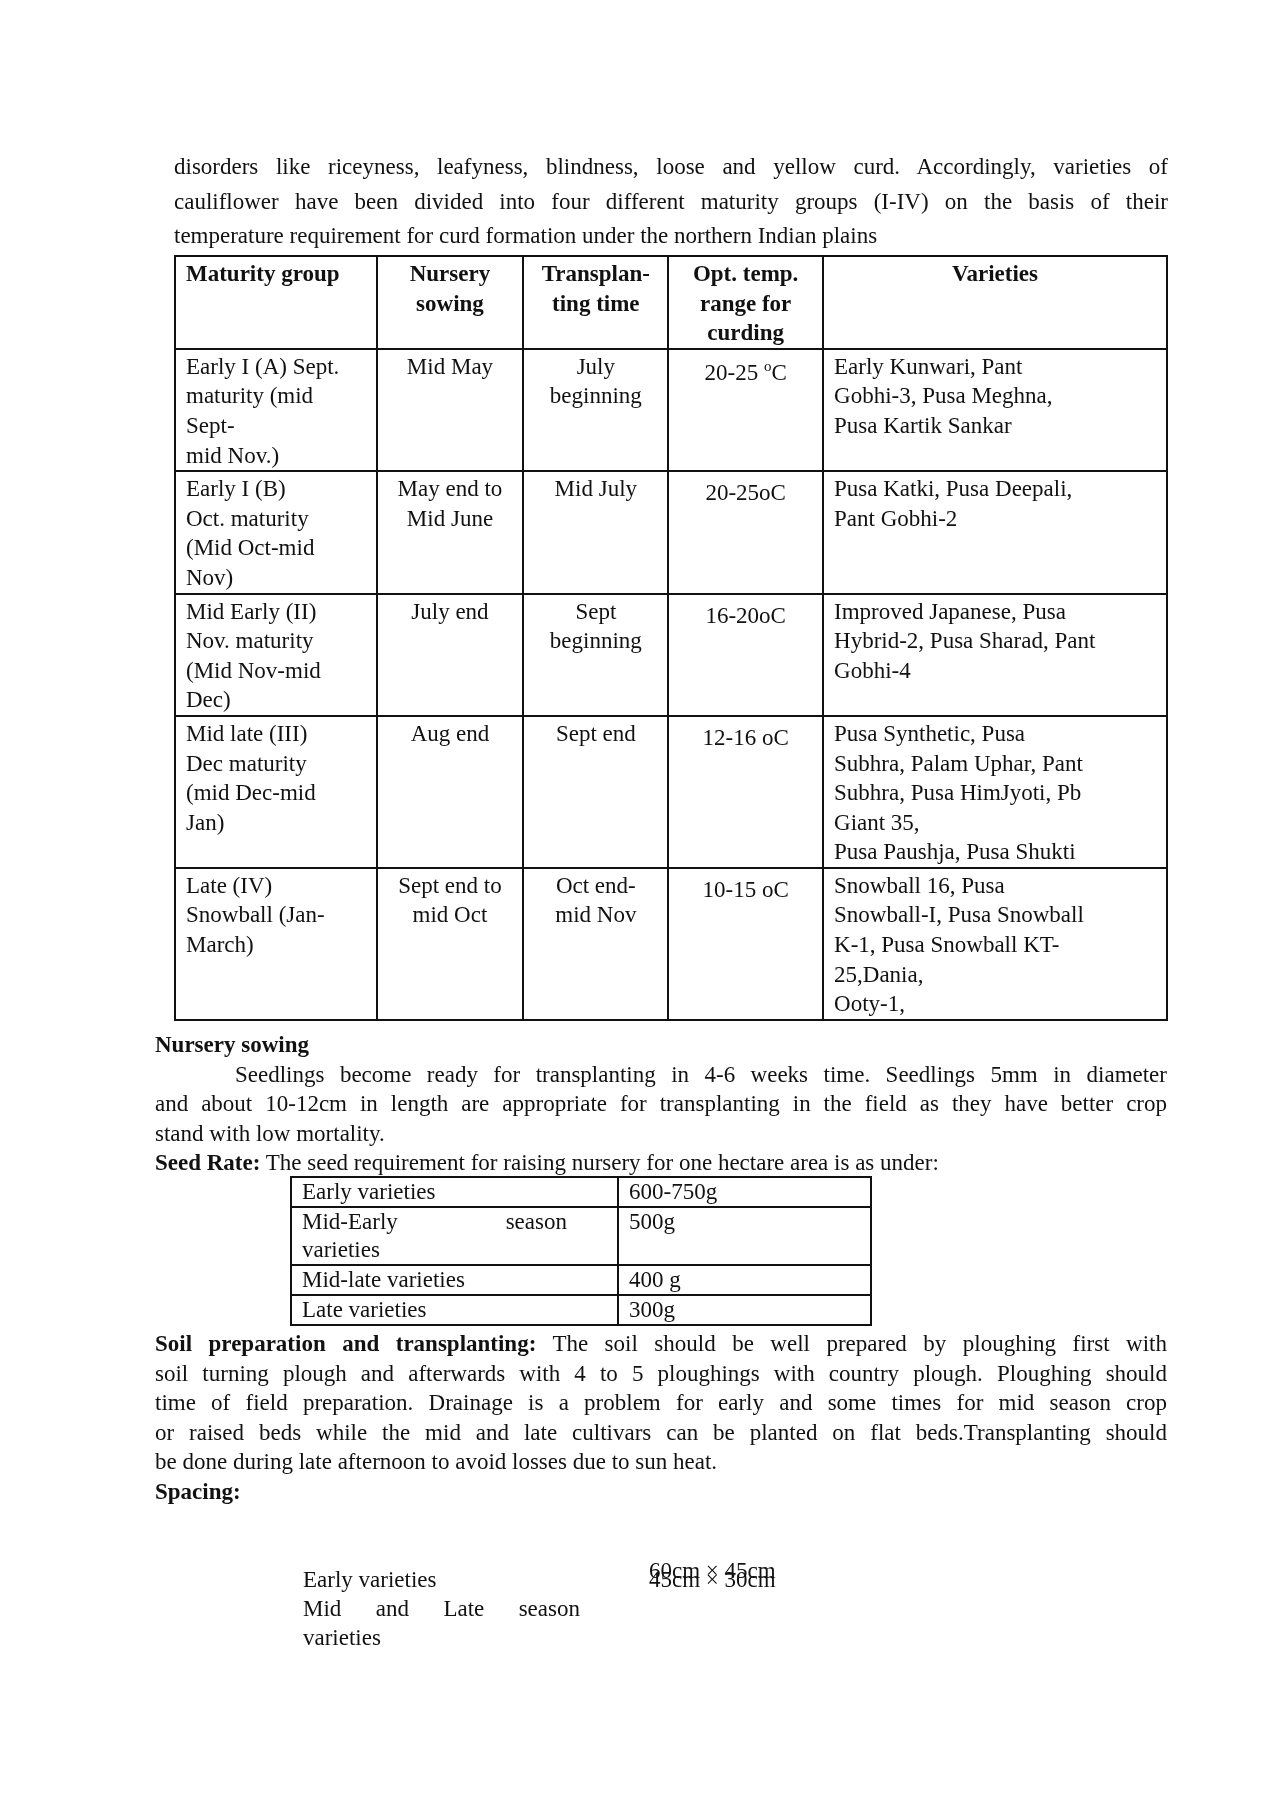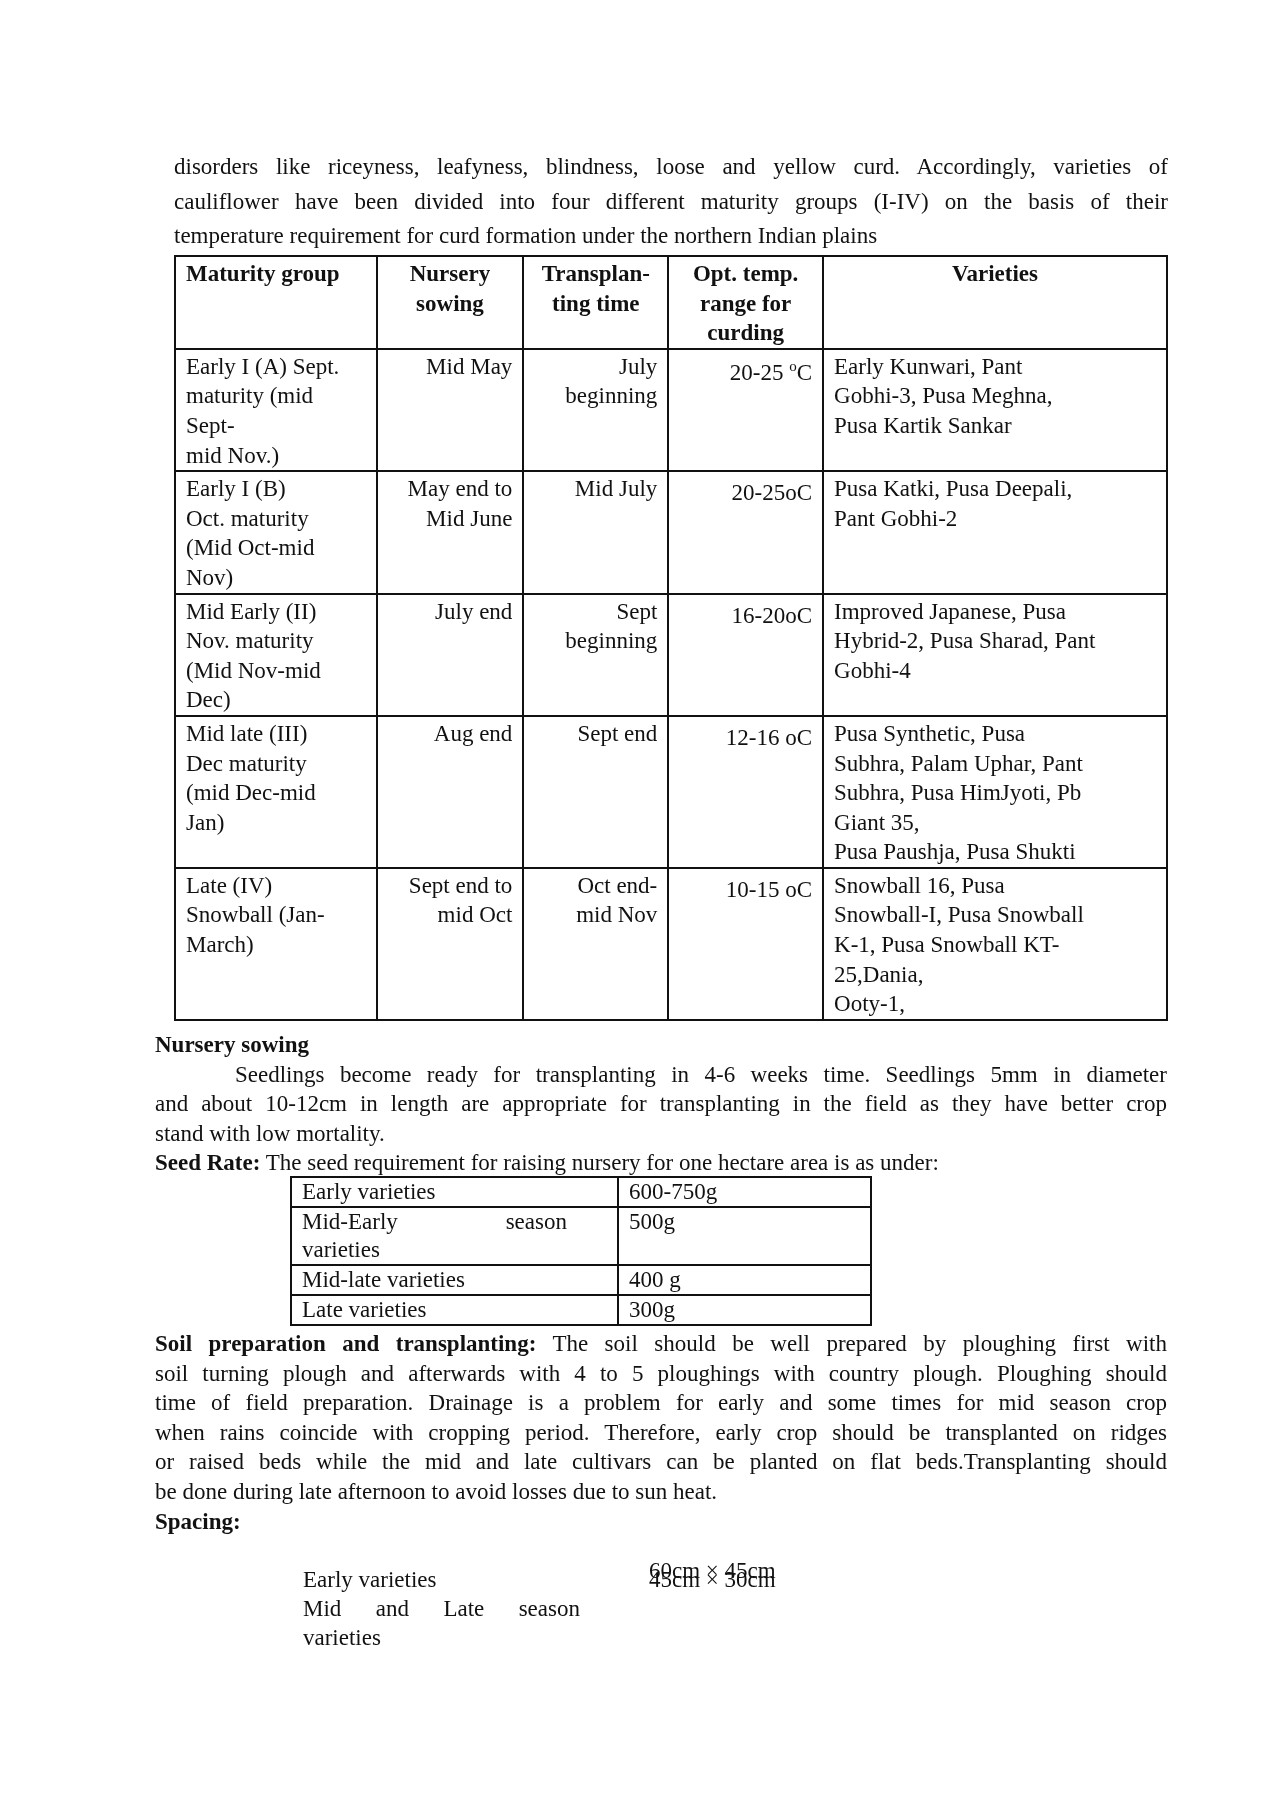--- a/index.html
+++ b/index.html
@@ -7,21 +7,21 @@
          font-family: "Liberation Serif", "DejaVu Serif", serif; color: #111; font-size: 23px; }
   .abs { position: absolute; }
   .para-top { left: 174px; top: 150px; width: 994px; line-height: 34.6px; text-align: justify; }
   .para-top .line { display: block; text-align: justify; text-align-last: justify; height: 34.6px; white-space: nowrap; }
   .para-top .line.last { text-align-last: left; }
 
   table.main { position: absolute; left: 174px; top: 255px; width: 994px; border-collapse: collapse; }
   table.main td, table.main th { border: 2px solid #111; vertical-align: top; padding: 2px 10px 0 10px; line-height: 29.6px; font-size: 23px; }
   table.main th { font-weight: bold; text-align: center; }
   table.main th.left { text-align: left; }
-  table.main td.center { text-align: right; }
+  table.main td.center { text-align: center; }
   table.main tr.hdr { height: 91px; }
   table.main tr.r1 { height: 119px; }
   table.main tr.r2 { height: 115px; }
   table.main tr.r3 { height: 120px; margin-top: 28px; }
   table.main tr.r4 { height: 151px; }
   table.main tr.r5 { height: 148px; }
   .deg { font-size: 15px; vertical-align: 9px; }
 
   .heading { font-weight: bold; }
   .section { left: 155px; width: 1012px; line-height: 29.6px; text-align: justify; }
@@ -228,21 +228,20 @@
     <td class="c1">Late varieties</td>
     <td>300g</td>
   </tr>
 </tbody>
   </table>
 
 <div class="abs section" style="top:1329px;">
   <span class="line"><b>Soil preparation and transplanting:</b><span> The soil should be well prepared by ploughing first with</span></span>
   <span class="line">soil turning plough and afterwards with 4 to 5 ploughings with country plough. Ploughing should</span>
   <span class="line">time of field preparation. Drainage is a problem for early and some times for mid season crop</span>
-  <span class="line">when rains coincide with cropping period. Therefore, early crop should be transplanted on ridges</span>
   <span class="line">or raised beds while the mid and late cultivars can be planted on flat beds.Transplanting should</span>
   <span class="line last">be done during late afternoon to avoid losses due to sun heat.</span>
   <span class="line last heading">Spacing:</span>
 </div>
 
 <div class="spacing-row" style="left:303px; top:1565px;">Early varieties</div>
 <div class="spacing-row" style="left:649px; top:1565px;">45cm × 30cm</div>
 <div class="spacing-row" style="left:303px; top:1594px; width:277px; display:flex; justify-content:space-between;">
   <span>Mid</span>
   <span>and</span>

